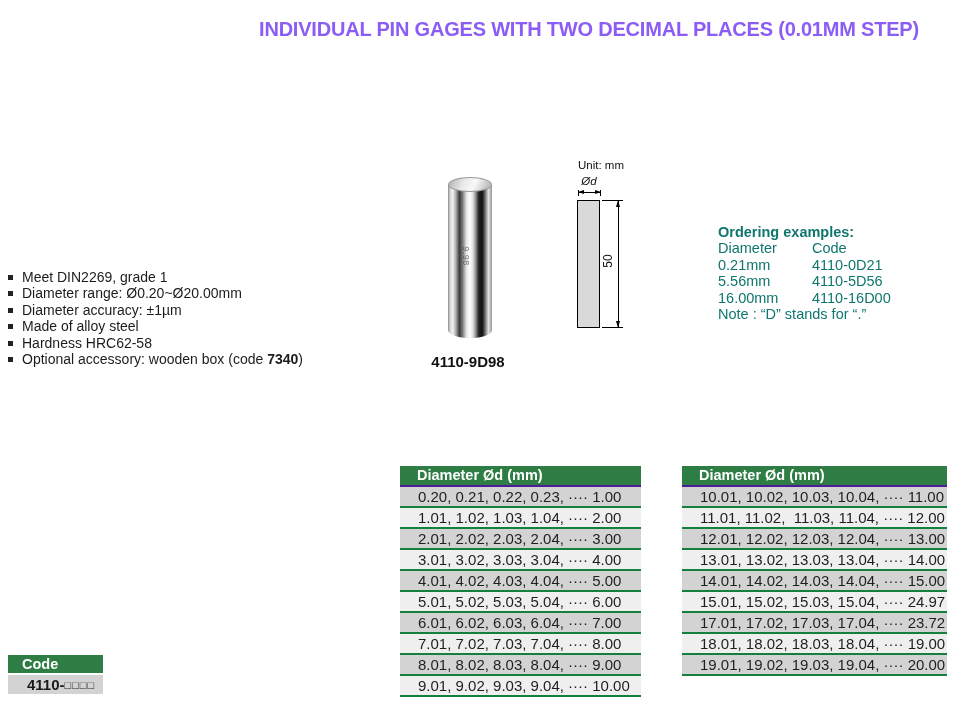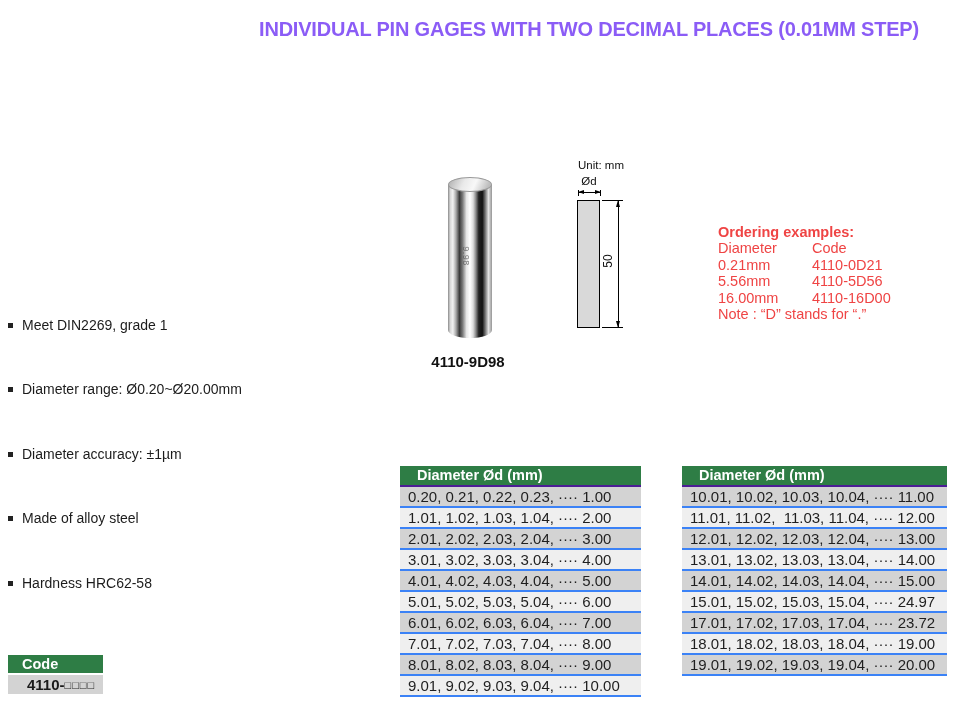--- a/index.html
+++ b/index.html
@@ -6,72 +6,72 @@
   .page{position:relative;width:961px;height:703px;background:#fff;overflow:hidden;
         font-family:"Liberation Sans",sans-serif;color:#1a1a1a;}
 
   
   .title{position:absolute;left:186px;top:2px;width:774px;margin:16px;text-align:center;
          font-size:20px;font-weight:bold;color:#8b5cf6;letter-spacing:-0.2px;white-space:nowrap;}
 
   
   .features{position:absolute;left:8px;top:269px;margin:0;padding:0;list-style:none;
             font-size:14px;line-height:16.4px;color:#1c1c1c;}
-  .feat{white-space:nowrap;margin-top:48px;}
+  .feat{white-space:nowrap;}
   .sq{display:inline-block;width:5px;height:5px;background:#222;margin-right:9px;vertical-align:2px;}
   .feat b{font-weight:bold;}
 
   
   .pin{position:absolute;left:448px;top:177px;width:44px;height:161px;}
   .pin-body{position:absolute;left:0;top:8px;width:44px;height:153px;
             border-radius:0 0 22px 22px/0 0 8px 8px;
             background:linear-gradient(90deg,#8a8a8a 0%,#d8d8d8 5%,#f2f2f2 11%,#ababab 18%,
               #3a3a3a 26%,#787878 33%,#e6e6e6 42%,#ffffff 50%,#dddddd 57%,#8f8f8f 63%,
               #222222 70%,#121212 78%,#787878 85%,#e3e3e3 92%,#959595 100%);}
   .pin-top{position:absolute;left:0;top:0;width:44px;height:15px;box-sizing:border-box;
            border:1px solid #9a9a9a;border-radius:50%;z-index:2;
            background:linear-gradient(115deg,#aeaeae,#e9e9e9 35%,#f8f8f8 60%,#bdbdbd 90%);}
   .pin-mark{position:absolute;left:8px;top:66px;transform:rotate(90deg);font-size:9px;
             color:#4a4a4a;opacity:.7;letter-spacing:.5px;z-index:3;}
   .pin-label{position:absolute;left:418px;top:353px;width:100px;text-align:center;
              font-size:15px;font-weight:bold;color:#111;}
 
   
   .unit{position:absolute;left:578px;top:159px;font-size:11.5px;color:#111;}
-  .od-label{position:absolute;left:577px;top:175px;width:24px;text-align:center;font-size:11.5px;color:#111;}
+  .od-label{position:absolute;left:577px;top:175px;width:24px;text-align:center;font-size:11.5px;color:#111;font-style:italic;}
   .dim-h{position:absolute;left:578px;top:192px;width:23px;height:1px;background:#000;}
   .tick{position:absolute;width:1px;height:6px;background:#000;top:-2px;}
   .tick-l{left:0;} .tick-r{right:0;}
   .ah{position:absolute;width:0;height:0;border-style:solid;top:-2px;}
   .ah-l{left:0;border-width:2.5px 6px 2.5px 0;border-color:transparent #000 transparent transparent;}
   .ah-r{right:0;border-width:2.5px 0 2.5px 6px;border-color:transparent transparent transparent #000;}
   .rect{position:absolute;left:577px;top:200px;width:23px;height:128px;box-sizing:border-box;
         background:var(--drawing-fill,#d9d9d9);border:1px solid #000;}
   .ext{position:absolute;left:602px;width:21px;height:1px;background:#000;}
   .ext-top{top:200px;} .ext-bot{top:327px;}
   .dim-v{position:absolute;left:618px;top:201px;width:1px;height:126px;background:#000;}
   .av{position:absolute;width:0;height:0;border-style:solid;left:-2px;}
   .av-t{top:-1px;border-width:0 2.5px 7px 2.5px;border-color:transparent transparent #000 transparent;}
   .av-b{bottom:-1px;border-width:7px 2.5px 0 2.5px;border-color:#000 transparent transparent transparent;}
   .len-label{position:absolute;left:601px;top:254px;font-size:12px;transform:rotate(-90deg);color:#111;}
 
   
-  .ordering{position:absolute;left:718px;top:224px;font-size:14.5px;line-height:16.4px;color:#ef4444;}
+  .ordering{position:absolute;left:718px;top:224px;font-size:14.5px;line-height:16.4px;color:#0f766e;}
   .ord-head{font-weight:bold;}
   .ord-row{display:flex;}
   .ord-d{width:94px;}
 
   
   .dtable{position:absolute;top:466px;}
   .dtable-left{left:400px;width:241px;}
   .dtable-right{left:682px;width:265px;}
   .dt-header{height:19px;line-height:19px;background:var(--green,#2e7d45);color:#fff;
              font-weight:bold;font-size:14.5px;padding-left:17px;border-bottom:2px solid #4c1d95;}
-  .dt-row{height:19px;line-height:19px;font-size:15px;padding-left:8px;
-          border-bottom:2px solid #3b82f6;white-space:pre;color:#1f1f1f;}
+  .dt-row{height:19px;line-height:19px;font-size:15px;padding-left:18px;
+          border-bottom:2px solid #15803d;white-space:pre;color:#1f1f1f;}
   .dt-row:nth-child(even){background:var(--row-dark,#d3d3d3);}
   .dt-row:nth-child(odd){background:var(--row-light,#efefef);}
 
   
   .codeblock{position:absolute;left:8px;top:655px;width:95px;}
   .cb-head{height:18px;line-height:18px;background:var(--green,#2e7d45);color:#fff;
            font-weight:bold;font-size:14.5px;padding-left:14px;border-bottom:2px solid #fff;}
   .cb-val{height:19px;line-height:19px;background:var(--row-dark,#d3d3d3);font-size:15px;padding-left:11px;text-align:center;}
   .cb-val b{font-weight:bold;}
   .boxes{font-size:11px;letter-spacing:1px;position:relative;top:-1px;color:#222;}
@@ -82,20 +82,21 @@
 <div class="page">
 
   <h1 class="title">INDIVIDUAL PIN GAGES WITH TWO DECIMAL PLACES (0.01MM STEP)</h1>
 
   <ul class="features">
     <li class="feat"><span class="sq"></span><span>Meet DIN2269, grade 1</span></li>
     <li class="feat"><span class="sq"></span><span>Diameter range: Ø0.20~Ø20.00mm</span></li>
     <li class="feat"><span class="sq"></span><span>Diameter accuracy: ±1µm</span></li>
     <li class="feat"><span class="sq"></span><span>Made of alloy steel</span></li>
     <li class="feat"><span class="sq"></span><span>Hardness HRC62-58</span></li>
+    <li class="feat"><span class="sq"></span><span><span>Optional accessory: wooden box (code </span><b>7340</b><span>)</span></span></li>
   </ul>
 
   <div class="pin">
     <div class="pin-top"></div>
     <div class="pin-body">
       <span class="pin-mark">9.98</span>
     </div>
   </div>
   <div class="pin-label">4110-9D98</div>
 

